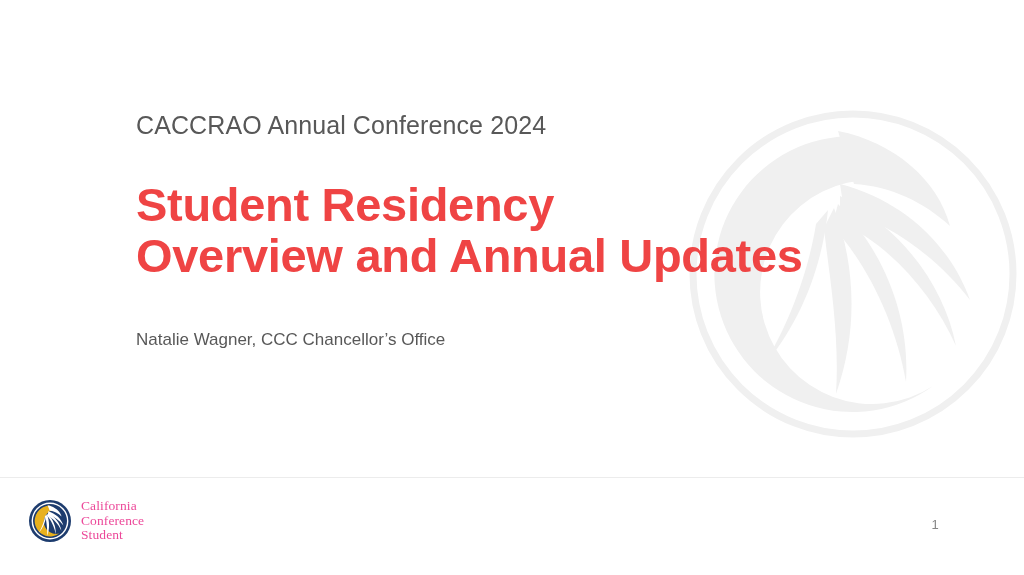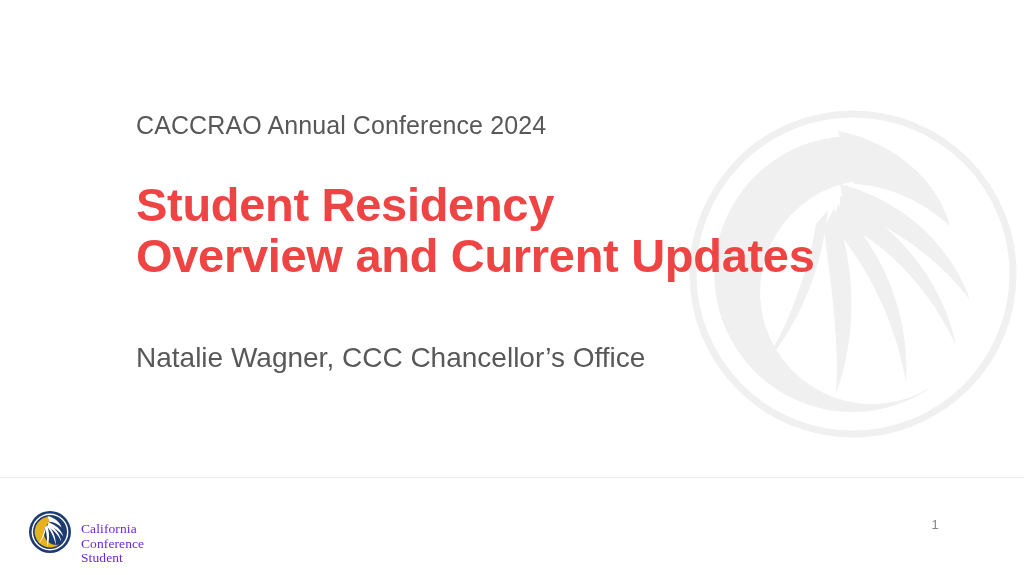--- a/index.html
+++ b/index.html
@@ -60,22 +60,22 @@
     font-weight: bold;
     color: #ef4444;
     letter-spacing: -0.3px;
   }
   .title-line {
     display: block;
     white-space: nowrap;
   }
 
   .subtitle {
-    margin-top: 61px;
-    font-size: 28px;
+    margin-top: 43px;
+    font-size: 17px;
     line-height: 32px;
     color: #585858;
     white-space: nowrap;
   }
 
   
   .footer-divider {
     position: absolute;
     left: 0;
     top: 477px;
@@ -101,23 +101,22 @@
   }
   .logo-seal svg {
     display: block;
     width: 44px;
     height: 44px;
   }
   .logo-wordmark {
     font-family: "Liberation Serif", serif;
     font-size: 13.5px;
     line-height: 14.5px;
-    color: #6d28d9;
+    color: #ec4899;
     letter-spacing: 0.1px;
-    margin-top: 23px;
   }
   .logo-wordmark span {
     display: block;
   }
 
   .page-number {
     position: absolute;
     left: 920px;
     top: 517px;
     width: 30px;
@@ -154,21 +153,21 @@
       </g>
     </svg>
   </div>
 
   <div class="text-block">
 
     <div class="eyebrow">CACCRAO Annual Conference 2024</div>
 
     <div class="title">
       <span class="title-line">Student Residency</span>
-      <span class="title-line">Overview and Current Updates</span>
+      <span class="title-line">Overview and Annual Updates</span>
     </div>
 
     <div class="subtitle">Natalie Wagner, CCC Chancellor’s Office</div>
   </div>
 
   <div class="footer-divider"></div>
 
   <div class="logo-lockup">
     <div class="logo-seal">
       <svg viewBox="0 0 44 44" xmlns="http://www.w3.org/2000/svg" aria-hidden="true">

